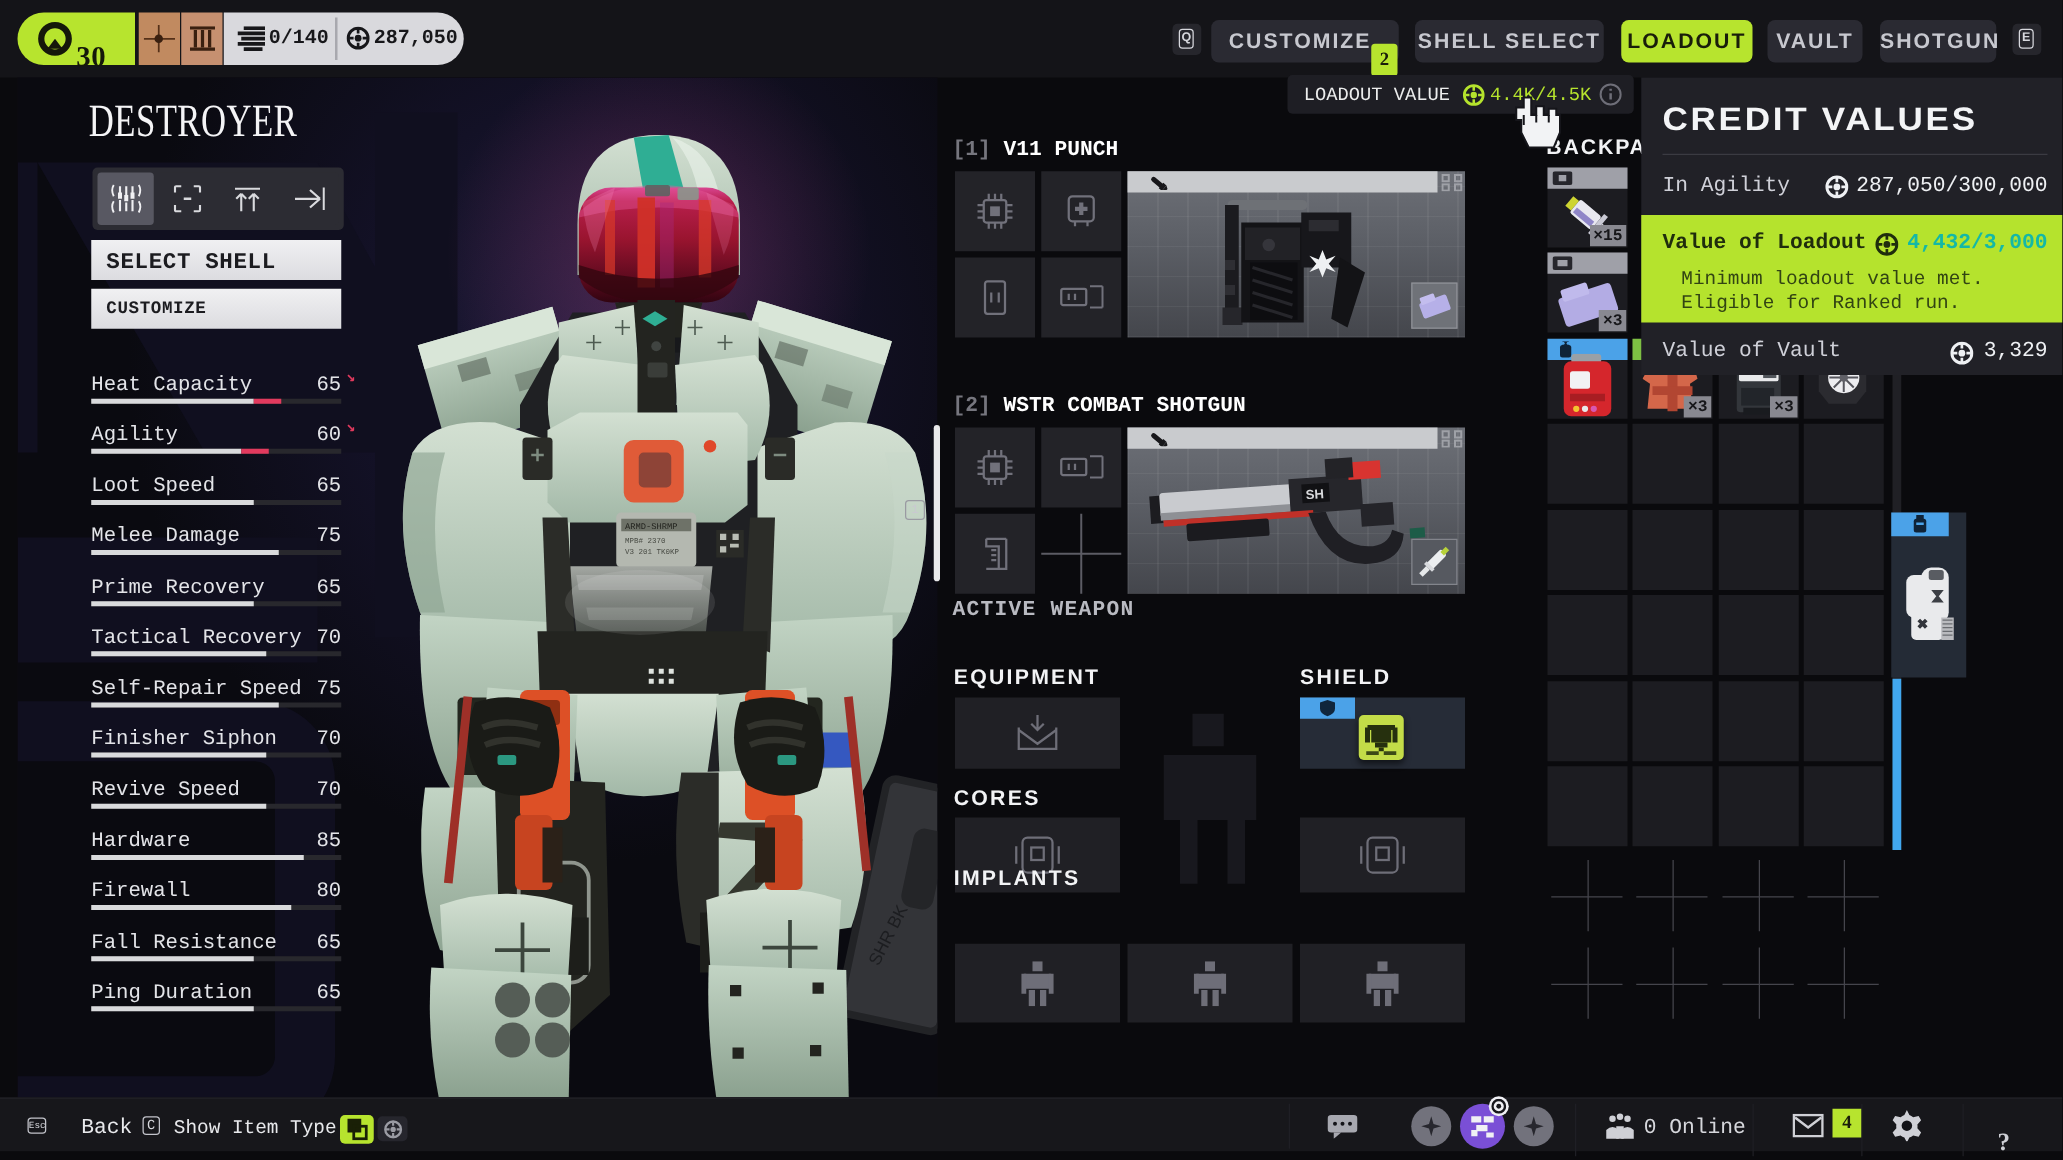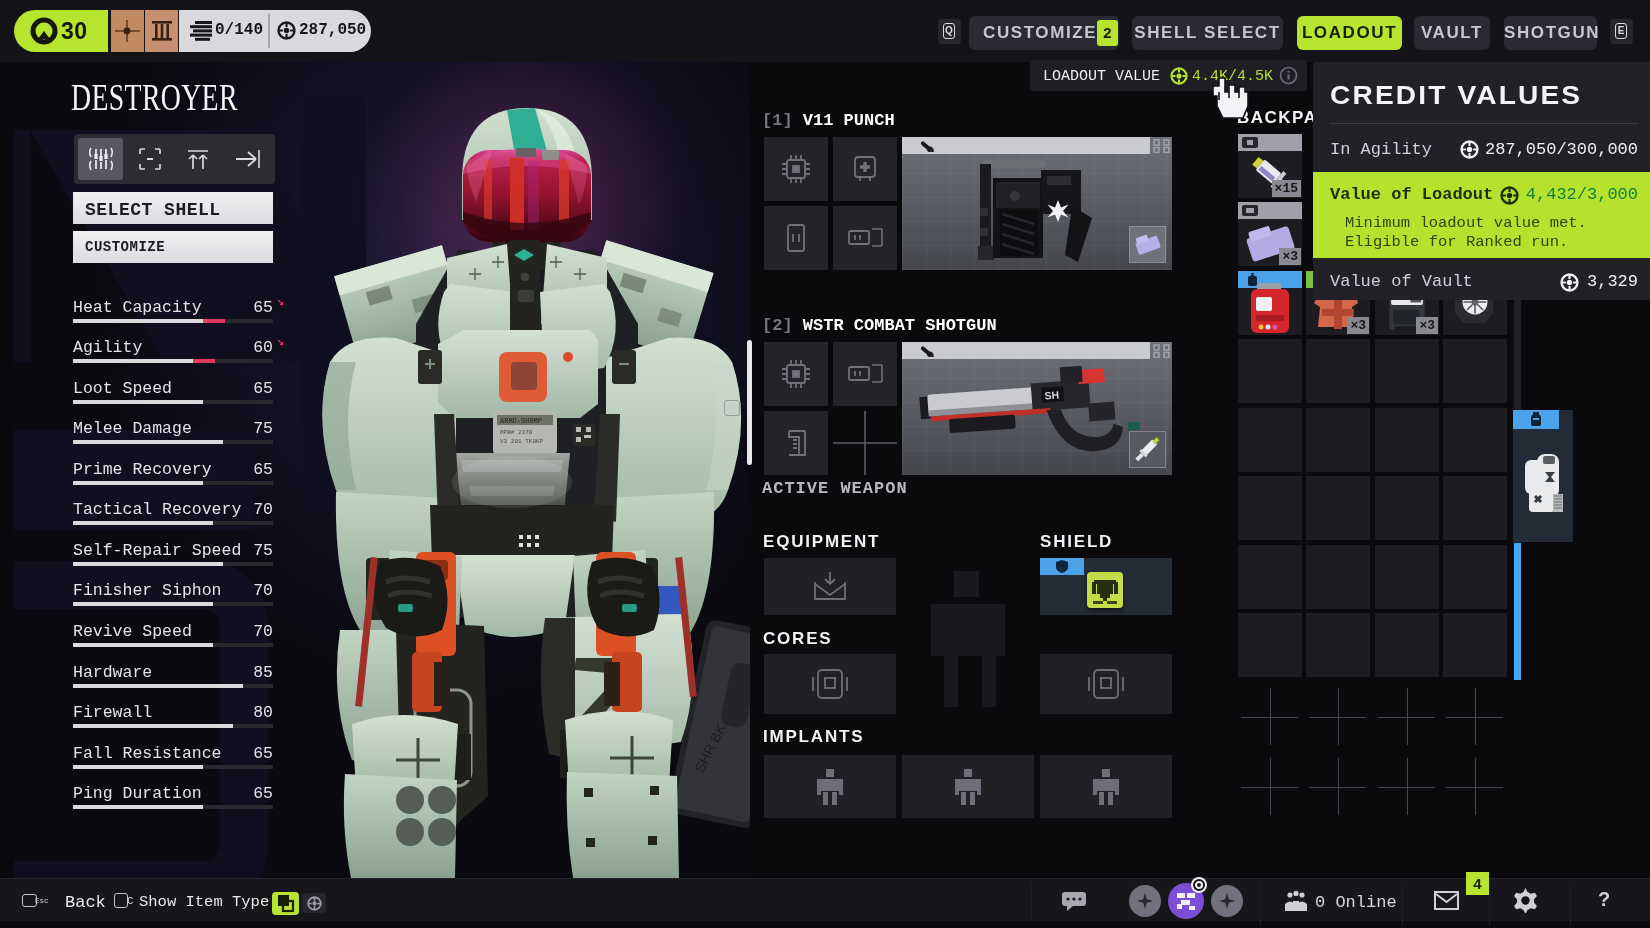--- a/index.html
+++ b/index.html
@@ -1,35 +1,35 @@
 <!DOCTYPE html>
 <html><head>
 <meta charset="utf-8">
 <style>
   * { margin:0; padding:0; box-sizing:border-box; }
   html,body { width:1650px; height:928px; background:#0a0a0d; overflow:hidden; }
   body { font-family:"Liberation Mono", monospace; color:#e6e7ea; position:relative; }
   .abs { position:absolute; }
-  .sans { font-family:Liberation Sans, sans-serif; }
+  .sans { font-family:Liberation Serif, serif;margin-top:15px; }
   .hdr { font-family:"Liberation Sans", sans-serif; font-weight:bold; letter-spacing:1.5px; }
   .lime { background:#b7e42e; color:#191d0a; }
   
   #topbar { left:0; top:0; width:1650px; height:62px; background:#141418; }
   .tab { position:absolute; top:16px; height:34px; background:#2a2a32; color:#c7c8cf;
          border-radius:6px; font-family:"Liberation Sans",sans-serif; font-weight:bold;
          font-size:17px; letter-spacing:1.6px; text-align:center; line-height:34px; }
   .key { position:absolute; top:19px; width:23px; height:25px; background:#26262c; border-radius:4px; }
   .key i { position:absolute; left:5px; top:4px; width:12px; height:16px; border:1.6px solid #d7d8dd;
            border-radius:3px; font-style:normal; font-size:10px; line-height:13px; text-align:center;
            color:#d7d8dd; font-family:"Liberation Sans",sans-serif; font-weight:bold;}
   
   #footer { left:0; top:878px; width:1650px; height:43px; background:#17171b; border-top:1px solid #232329; }
   .fdiv { position:absolute; top:4px; height:42px; width:1px; background:#1f1f25; }
   .kbadge { position:absolute; background:transparent; border:1.5px solid #c3c4cb; border-radius:3px; color:#d6d7dc;
-            font-weight:normal; text-align:center;padding-left:12px; }
+            font-weight:normal; text-align:center; }
   
   .statrow { position:absolute; left:73px; width:200px; height:20px; font-size:16.5px; color:#e3e4e8; }
   .statrow b { position:absolute; right:0; top:0; font-weight:normal; }
   .statbar { position:absolute; left:73px; width:200px; height:4px; background:#28282d; }
   .statbar i { position:absolute; left:0; top:0; height:4px; background:#d9dadc; }
   .statbar u { position:absolute; top:0; height:4px; background:#e23a5e; }
   .statarrow { position:absolute; color:#e23a5e; font-size:12px; font-weight:bold; }
   
   .slot { position:absolute; width:64px; height:64px; background:#232328; }
   .slot svg { position:absolute; left:50%; top:50%; transform:translate(-50%,-50%); }
@@ -610,21 +610,21 @@
     </svg>
   </div>
   <div class="gslot" style="left:1040px;top:654px;width:132px;height:60px;">
     <svg class="abs" style="left:46px;top:13px;" width="40" height="34" viewBox="0 0 40 34" fill="none" stroke="#6e6e78" stroke-width="1.8">
       <rect x="8" y="3" width="24" height="28" rx="4"></rect>
       <rect x="15" y="11" width="10" height="10"></rect>
       <path d="M3 10 v14 M37 10 v14"></path>
     </svg>
   </div>
 
-  <div class="seclabel" style="left:763px;top:727px;">IMPLANTS</div>
+  <div class="seclabel" style="left:763px;top:693px;">IMPLANTS</div>
   <div class="gslot" style="left:764px;top:755px;width:132px;height:63px;">
     <svg class="abs" style="left:53px;top:14px;" width="26" height="36" viewBox="0 0 26 36" fill="#6e6e78">
       <rect x="9" y="0" width="8" height="8"></rect>
         <rect x="2" y="10" width="22" height="12"></rect>
         <rect x="0" y="10" width="4" height="16"></rect>
         <rect x="22" y="10" width="4" height="16"></rect>
         <rect x="6" y="23" width="5" height="13"></rect>
         <rect x="15" y="23" width="5" height="13"></rect>
     </svg>
   </div>
@@ -809,21 +809,21 @@
   <div class="abs" style="left:1330px;top:123px;width:308px;height:1px;background:#3b3b42;"></div>
   <div class="abs" style="left:1330px;top:140px;font-size:17px;color:#cfd0d8;">In Agility</div>
   <div class="abs" style="left:0;top:140px;width:1638px;text-align:right;font-size:17px;color:#eef0f3;">287,050/300,000</div>
   <svg class="abs" style="left:1460px;top:140px;" width="19" height="19" viewBox="0 0 21 21">
     <circle cx="10.5" cy="10.5" r="8.8" fill="none" stroke="#eef0f3" stroke-width="2.6"></circle>
       <circle cx="10.5" cy="10.5" r="3" fill="#eef0f3"></circle>
     <path d="M10.5 2.5 L10.5 6.5 M10.5 14.5 L10.5 18.5 M2.5 10.5 L6.5 10.5 M14.5 10.5 L18.5 10.5" stroke="#eef0f3" stroke-width="2.4"></path>
   </svg>
   <div class="abs" style="left:1313px;top:172px;width:337px;height:86px;background:#b5e32d;"></div>
   <div class="abs" style="left:1330px;top:185px;font-size:17px;font-weight:bold;color:#1f2d0d;">Value of Loadout</div>
-  <div class="abs" style="left:0;top:185px;width:1638px;text-align:right;font-size:17px;font-weight:normal;color:#15803d;">4,432/3,000</div>
+  <div class="abs" style="left:0;top:185px;width:1638px;text-align:right;font-size:17px;font-weight:bold;color:#14b8a6;">4,432/3,000</div>
   <svg class="abs" style="left:1500px;top:186px;" width="19" height="19" viewBox="0 0 21 21">
     <circle cx="10.5" cy="10.5" r="8.8" fill="none" stroke="#1f2d0d" stroke-width="2.6"></circle>
       <circle cx="10.5" cy="10.5" r="3" fill="#1f2d0d"></circle>
     <path d="M10.5 2.5 L10.5 6.5 M10.5 14.5 L10.5 18.5 M2.5 10.5 L6.5 10.5 M14.5 10.5 L18.5 10.5" stroke="#1f2d0d" stroke-width="2.4"></path>
   </svg>
   <div class="abs" style="left:1345px;top:214px;font-size:15.5px;color:#324413;">Minimum loadout value met.</div>
   <div class="abs" style="left:1345px;top:233px;font-size:15.5px;color:#324413;">Eligible for Ranked run.</div>
   <div class="abs" style="left:1330px;top:272px;font-size:17px;color:#cfd0d8;">Value of Vault</div>
   <div class="abs" style="left:0;top:272px;width:1638px;text-align:right;font-size:17px;color:#eef0f3;">3,329</div>
   <svg class="abs" style="left:1560px;top:273px;" width="19" height="19" viewBox="0 0 21 21">

